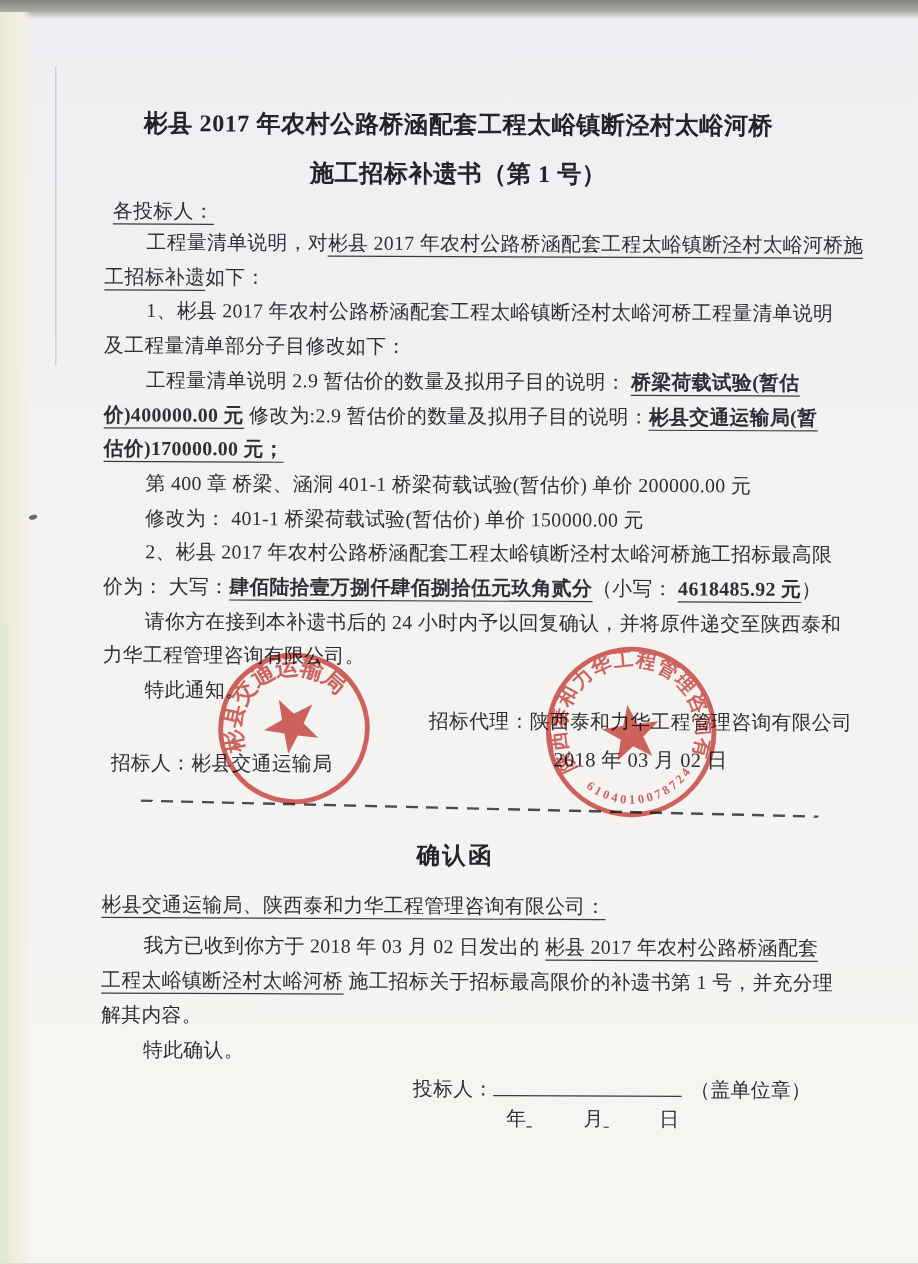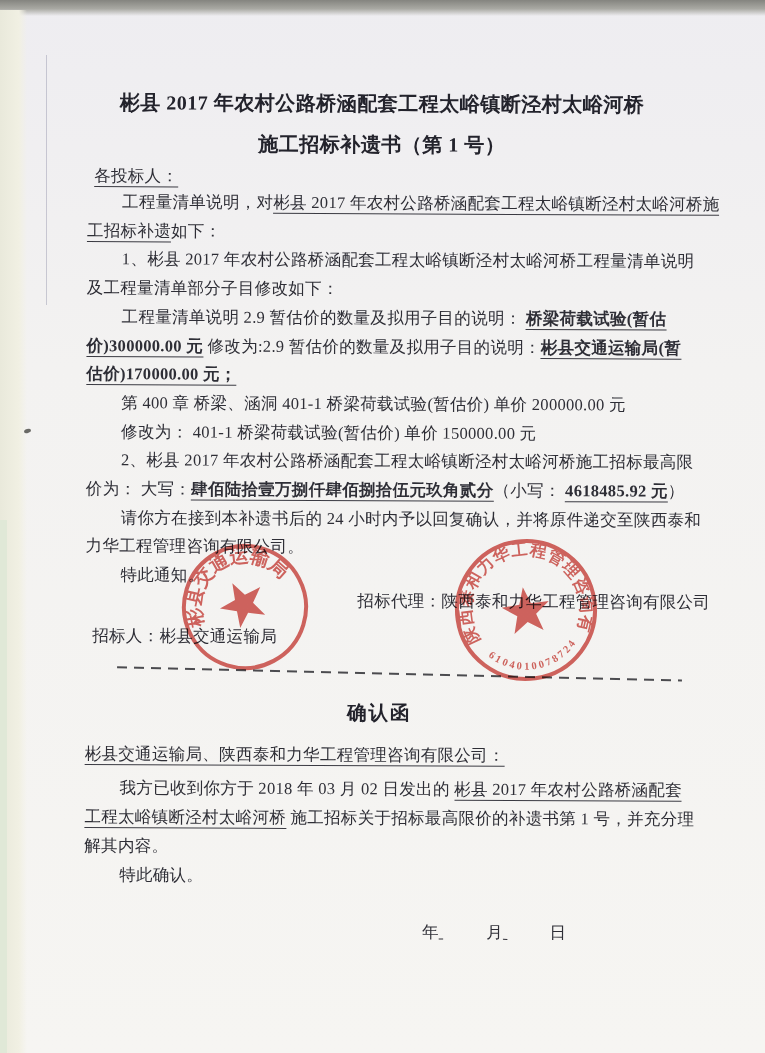--- a/index.html
+++ b/index.html
@@ -96,49 +96,53 @@
     <div class="title" id="title2">施工招标补遗书（第 1 号）</div>
 
     <p class="line" id="greeting"><span class="u">各投标人： </span></p>
 
     <div id="body-block">
       <p class="line indent"><span>工程量清单说明，对</span><span class="u">彬县 2017 年农村公路桥涵配套工程太峪镇断泾村太峪河桥施</span></p>
       <p class="line"><span class="u">工招标补遗</span><span>如下：</span></p>
       <p class="line indent"><span>1、彬县 2017 年农村公路桥涵配套工程太峪镇断泾村太峪河桥工程量清单说明</span></p>
       <p class="line"><span>及工程量清单部分子目修改如下：</span></p>
       <p class="line indent"><span>工程量清单说明 2.9 暂估价的数量及拟用子目的说明： </span><span class="u b">桥梁荷载试验(暂估</span></p>
-      <p class="line"><span class="u b">价)300000.00 元</span><span> 修改为:2.9 暂估价的数量及拟用子目的说明：</span><span class="u b">彬县交通运输局(暂</span></p>
+      <p class="line"><span class="u b">价)400000.00 元</span><span> 修改为:2.9 暂估价的数量及拟用子目的说明：</span><span class="u b">彬县交通运输局(暂</span></p>
       <p class="line"><span class="u b">估价)170000.00 元； </span></p>
       <p class="line indent"><span>第 400 章 桥梁、涵洞   401-1 桥梁荷载试验(暂估价) 单价 200000.00 元</span></p>
       <p class="line indent"><span>修改为： 401-1 桥梁荷载试验(暂估价) 单价 150000.00 元</span></p>
       <p class="line indent"><span>2、彬县 2017 年农村公路桥涵配套工程太峪镇断泾村太峪河桥施工招标最高限</span></p>
       <p class="line"><span>价为： 大写：</span><span class="u b">肆佰陆拾壹万捌仟肆佰捌拾伍元玖角贰分</span><span>（小写： </span><span class="u b">4618485.92 元</span><span>）</span></p>
       <p class="line indent"><span>请你方在接到本补遗书后的 24 小时内予以回复确认，并将原件递交至陕西泰和</span></p>
       <p class="line"><span>力华工程管理咨询有限公司。</span></p>
       <p class="line indent"><span>特此通知。</span></p>
     </div>
 
     <div id="signers">
       <span id="signer-left">招标人：彬县交通运输局</span>
       <span id="signer-right">招标代理：陕西泰和力华工程管理咨询有限公司</span>
     </div>
 
+    <div id="seal-date">2018 年 03 月 02 日</div>
 
     <div id="dashline"></div>
 
     <div id="confirm-heading">确认函</div>
     <p class="line" id="confirm-greet"><span class="u">彬县交通运输局、陕西泰和力华工程管理咨询有限公司： </span></p>
 
     <div id="confirm-block">
       <p class="line indent"><span>我方已收到你方于 2018 年 03 月 02 日发出的 </span><span class="u">彬县 2017 年农村公路桥涵配套</span></p>
       <p class="line"><span class="u">工程太峪镇断泾村太峪河桥</span><span> 施工招标关于招标最高限价的补遗书第 1 号，并充分理</span></p>
       <p class="line"><span>解其内容。</span></p>
       <p class="line indent"><span>特此确认。</span></p>
     </div>
 
+    <div id="sig-row">
+      <span>投标人：</span><span class="sig-blank"></span><span>（盖单位章）</span>
+    </div>
 
     <div id="ymd-row">
       <span id="ymd-year">年</span>
       <span id="ymd-month">月</span>
       <span id="ymd-day">日</span>
     </div>
   </div>
 
   <svg class="seal" id="seal-left" width="150" height="150" viewBox="0 0 150 150">
     <defs>

